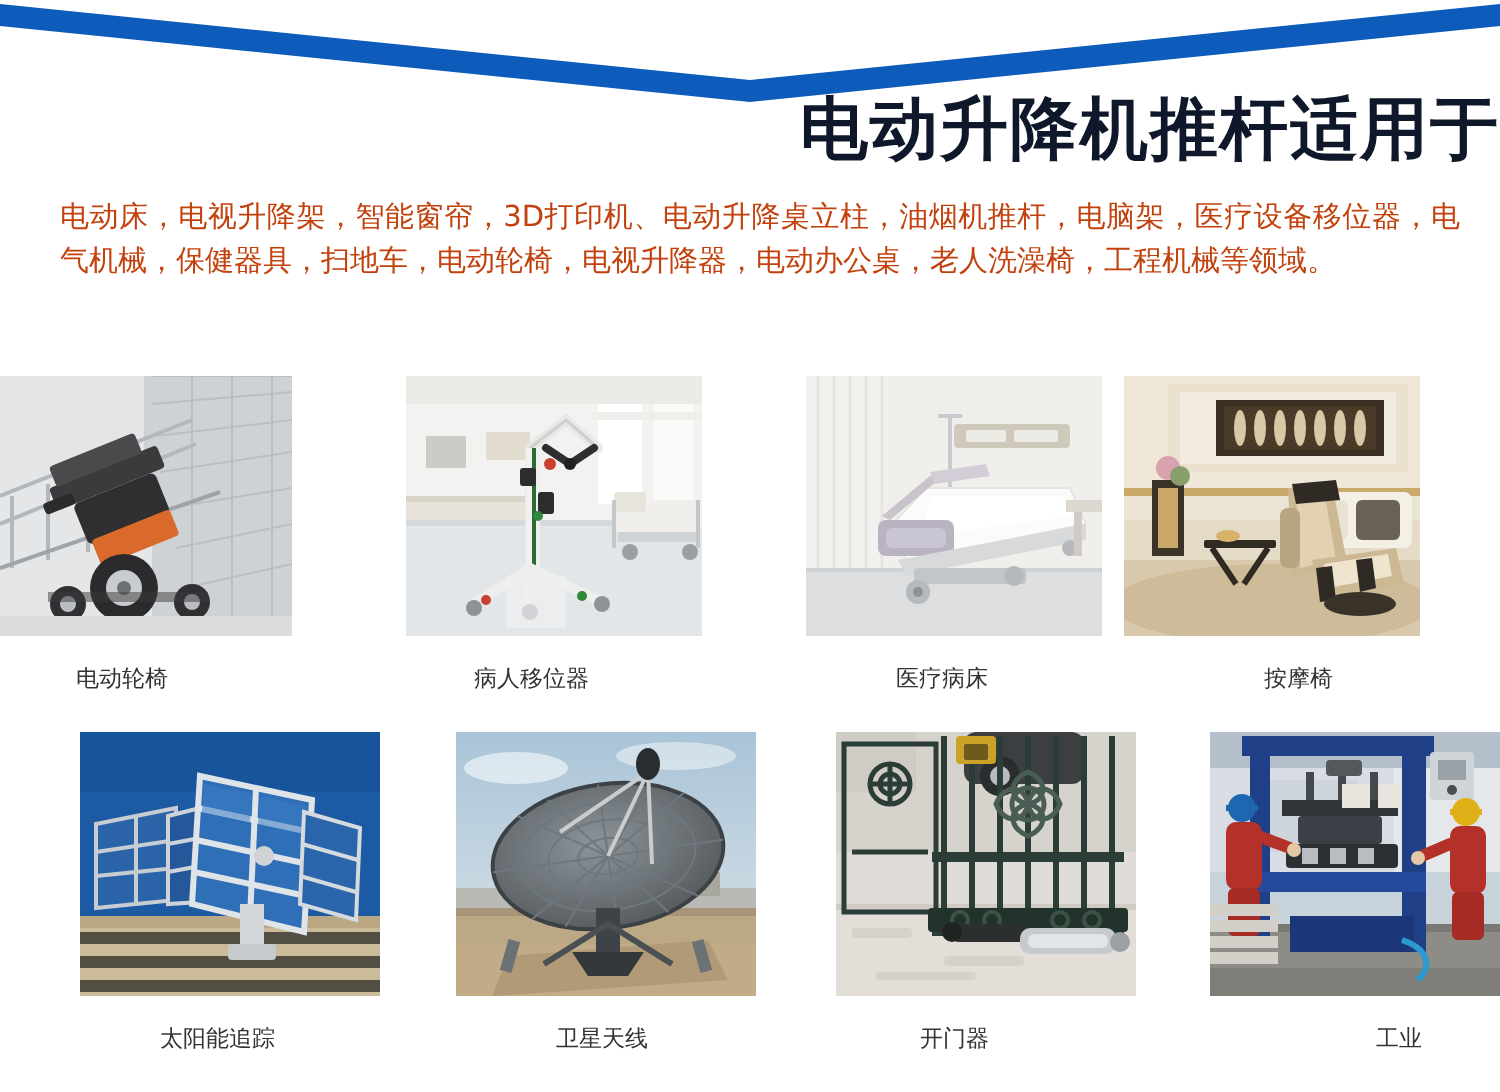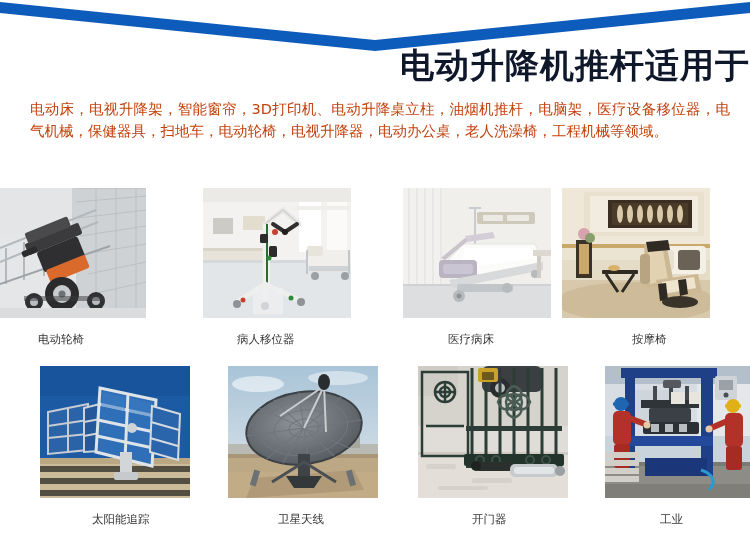--- a/index.html
+++ b/index.html
@@ -374,21 +374,21 @@
               <path d="M112 40 L140 48 L138 94 L110 86 Z" fill="#2a64ab"></path>
               <path d="M112 40 L140 48 L138 94 L110 86 Z" fill="none" stroke="#d5dade" stroke-width="2"></path>
               <path d="M111 56 L139 64 M110 72 L138 80" stroke="#d5dade" stroke-width="2"></path>
             </g>
 
             <rect x="80" y="86" width="12" height="22" fill="#d3d6d8"></rect>
             <rect x="74" y="106" width="24" height="8" rx="2" fill="#c7cacc"></rect>
             <circle cx="92" cy="62" r="5" fill="#cfd3d6"></circle>
           </svg>
         </div>
-        <div class="caption" style="margin-left:52px;">太阳能追踪</div>
+        <div class="caption" style="margin-left:40px;">太阳能追踪</div>
       </div>
 
       <div class="cell" style="left:228px;">
         <div class="thumb" style="width:150px;height:132px;">
           <svg width="150" height="132" viewBox="0 0 150 132" xmlns="http://www.w3.org/2000/svg">
             <defs>
               <linearGradient id="skyGrad" x1="0" y1="0" x2="0" y2="1">
                 <stop offset="0%" stop-color="#a9c4d8"></stop>
                 <stop offset="100%" stop-color="#dfe6ea"></stop>
               </linearGradient>
@@ -497,21 +497,21 @@
               <rect x="92" y="98" width="48" height="13" rx="5" fill="#c6cacd"></rect>
               <rect x="96" y="101" width="40" height="7" rx="3" fill="#e2e5e7"></rect>
               <circle cx="58" cy="100" r="5" fill="#1f2421"></circle>
               <circle cx="142" cy="105" r="5" fill="#9aa0a3"></circle>
             </g>
 
             <rect x="60" y="2" width="20" height="14" rx="2" fill="#c9a227"></rect>
             <rect x="64" y="6" width="12" height="8" rx="1" fill="#6b5a1c"></rect>
           </svg>
         </div>
-        <div class="caption" style="margin-left:54px;">开门器</div>
+        <div class="caption" style="margin-left:42px;">开门器</div>
       </div>
 
       <div class="cell" style="left:605px;">
         <div class="thumb" style="width:145px;height:132px;">
           <svg width="145" height="132" viewBox="0 0 145 132" xmlns="http://www.w3.org/2000/svg">
             <rect x="0" y="0" width="145" height="132" fill="#c9d3dc"></rect>
 
             <rect x="0" y="0" width="145" height="18" fill="#b3c0cb"></rect>
             <rect x="0" y="18" width="145" height="52" fill="#d7dde2"></rect>
             <rect x="92" y="18" width="53" height="52" fill="#e4e8eb"></rect>
@@ -569,17 +569,17 @@
               <rect x="0" y="110" width="34" height="6"></rect>
             </g>
             <g fill="#e8e5de">
               <rect x="66" y="26" width="14" height="12"></rect>
               <rect x="84" y="26" width="12" height="12"></rect>
             </g>
 
             <path d="M96 104 C108 108 112 116 104 124" stroke="#2a9ad1" stroke-width="3" fill="none"></path>
           </svg>
         </div>
-        <div class="caption" style="margin-left:55px;">工业</div>
+        <div class="caption" style="margin-left:83px;">工业</div>
       </div>
     </div>
   </div>
 </div>
 
 </body></html>

